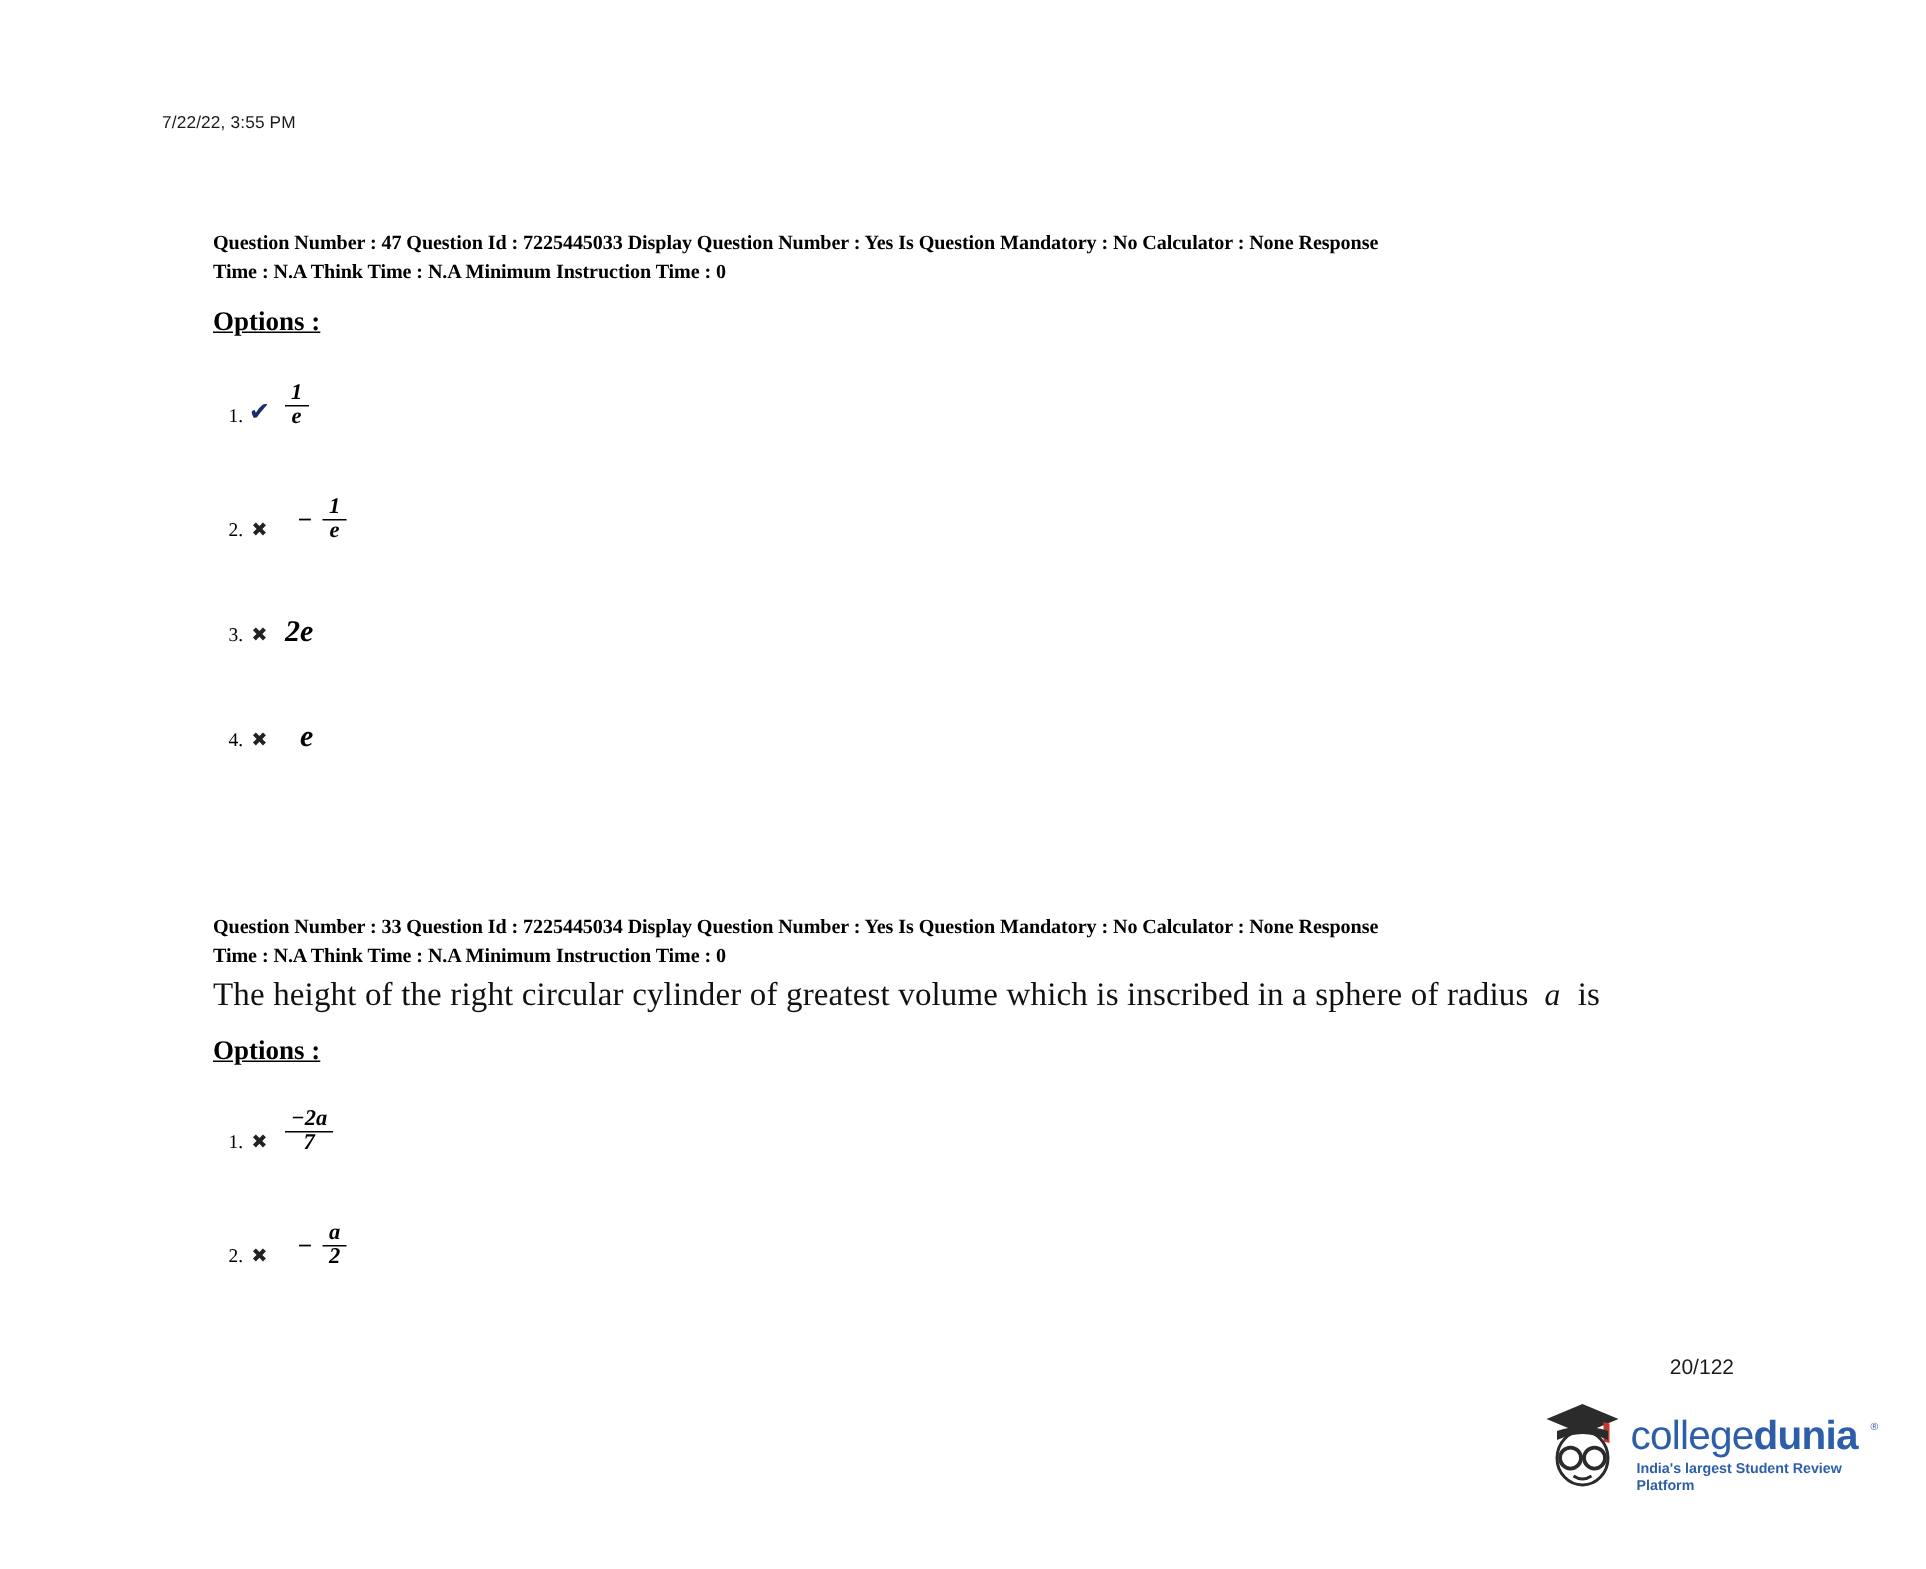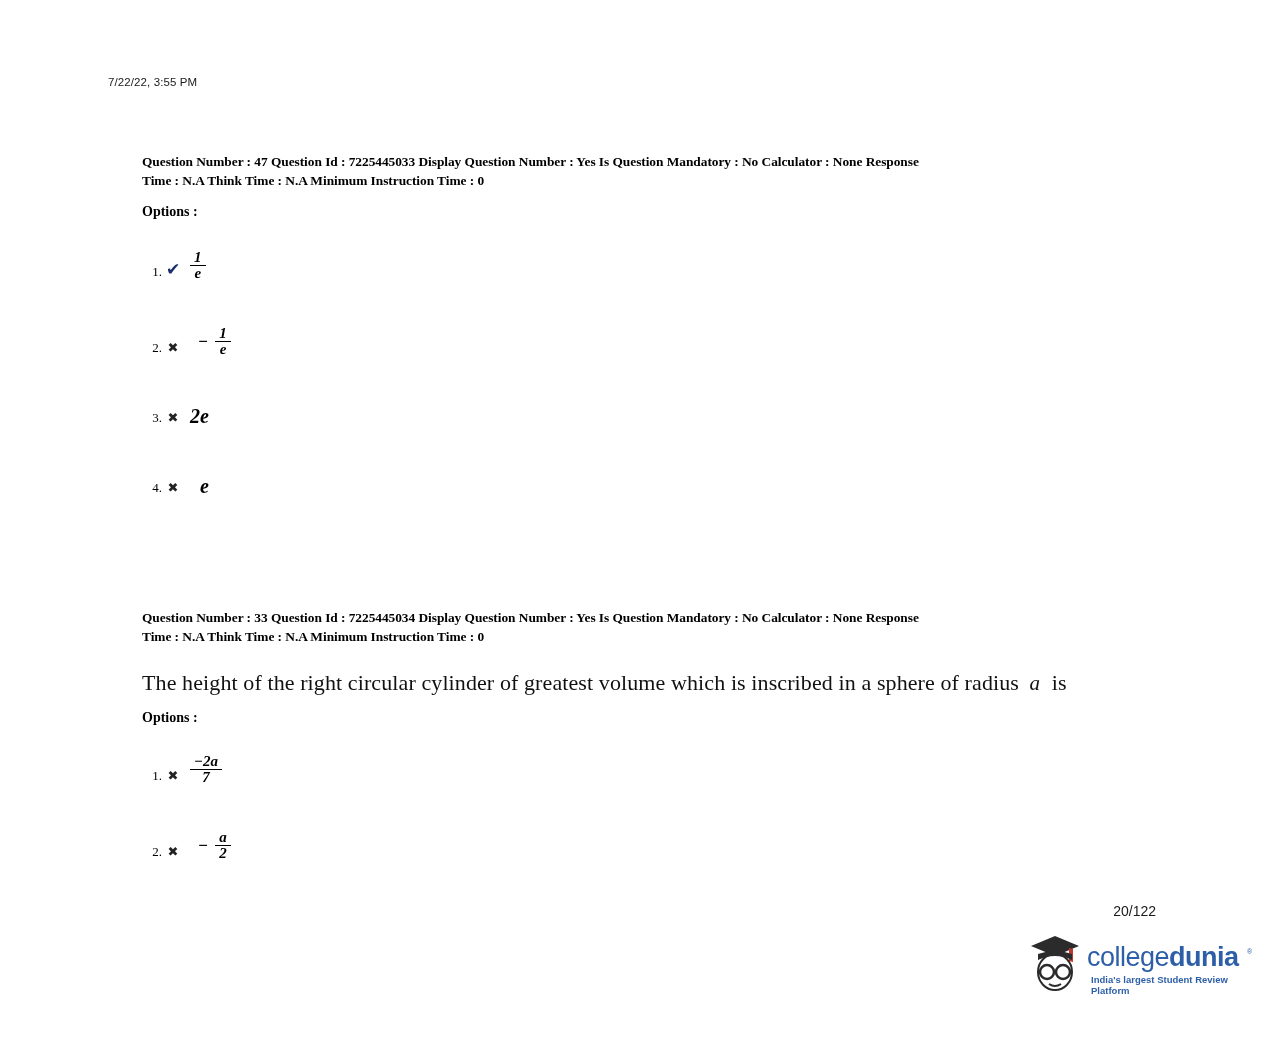--- a/index.html
+++ b/index.html
@@ -52,21 +52,22 @@
     font-style: italic;
     font-size: 21px;
   }
   .q-text sup {
     font-size: 0.62em;
     vertical-align: super;
   }
   .options-label {
     font-family: "Liberation Serif", serif;
     font-weight: bold;
-    font-size: 14px;
+    font-size: 18px;
+    text-decoration: underline;
   }
   .option-row {
     position: relative;
     display: flex;
     align-items: flex-end;
     min-height: 44px;
   }
   .opt-num {
     font-family: "Liberation Serif", serif;
     font-size: 13px;
@@ -236,21 +237,21 @@
       </div>
     </div>
   </div>
 
   <div class="question-block" style="top:608px;">
     <div class="q-meta">
       <span>Question Number : 33 Question Id : 7225445034 Display Question Number : Yes Is Question Mandatory : No Calculator : None Response</span><br>
       <span>Time : N.A Think Time : N.A Minimum Instruction Time : 0</span>
     </div>
 
-    <div class="q-text" style="margin-top:24px;">
+    <div class="q-text" style="margin-top:4px;">
       <span>The height of the right circular cylinder of greatest volume which is inscribed in a sphere of radius</span>
       <span class="mathvar" style="margin-left:5px;">a</span>
       <span style="margin-left:6px;">is</span>
     </div>
 
     <div class="options-label" style="margin-top:14px;">Options :</div>
 
     <div class="option-row" style="margin-top:12px; height:48px;">
       <div class="opt-num">1.</div>
       <div class="opt-mark wrong">✖</div>

